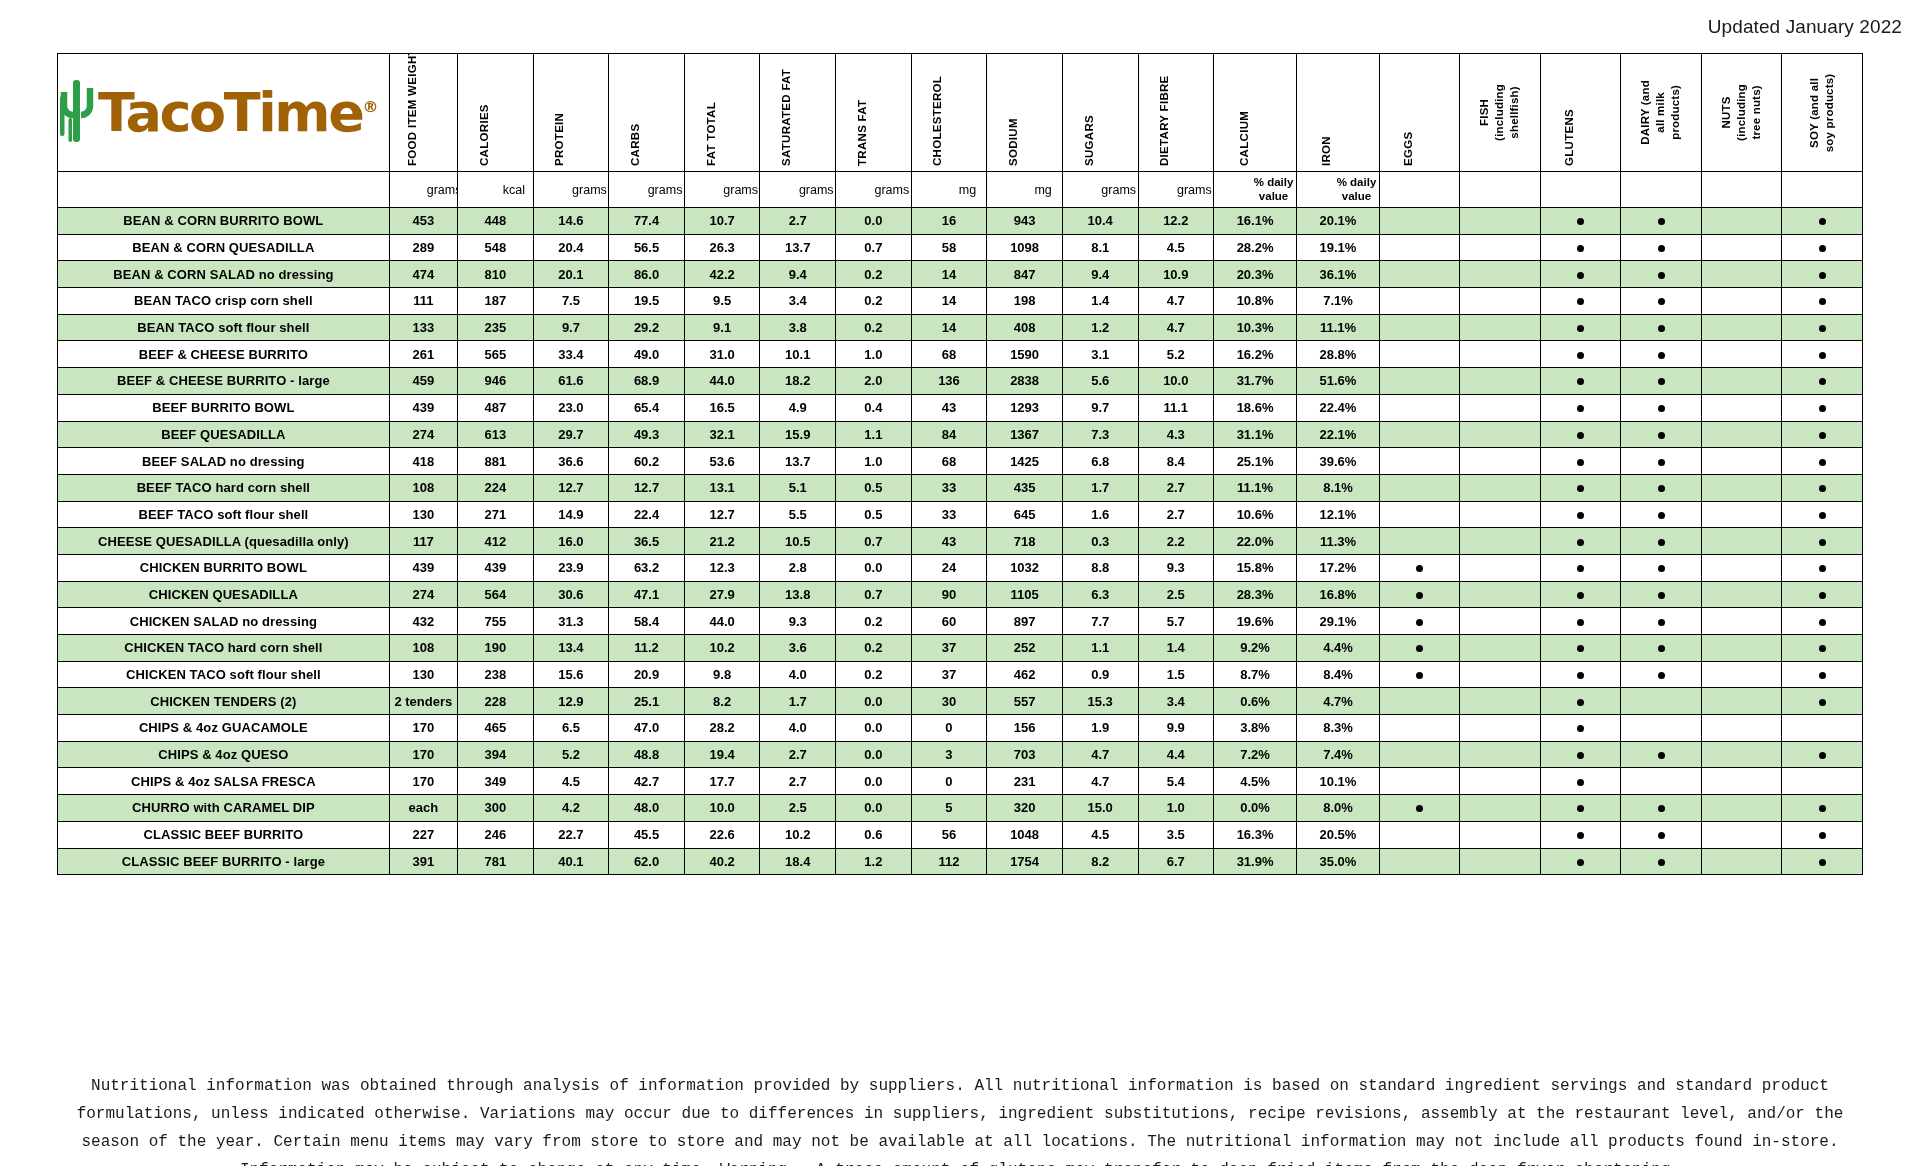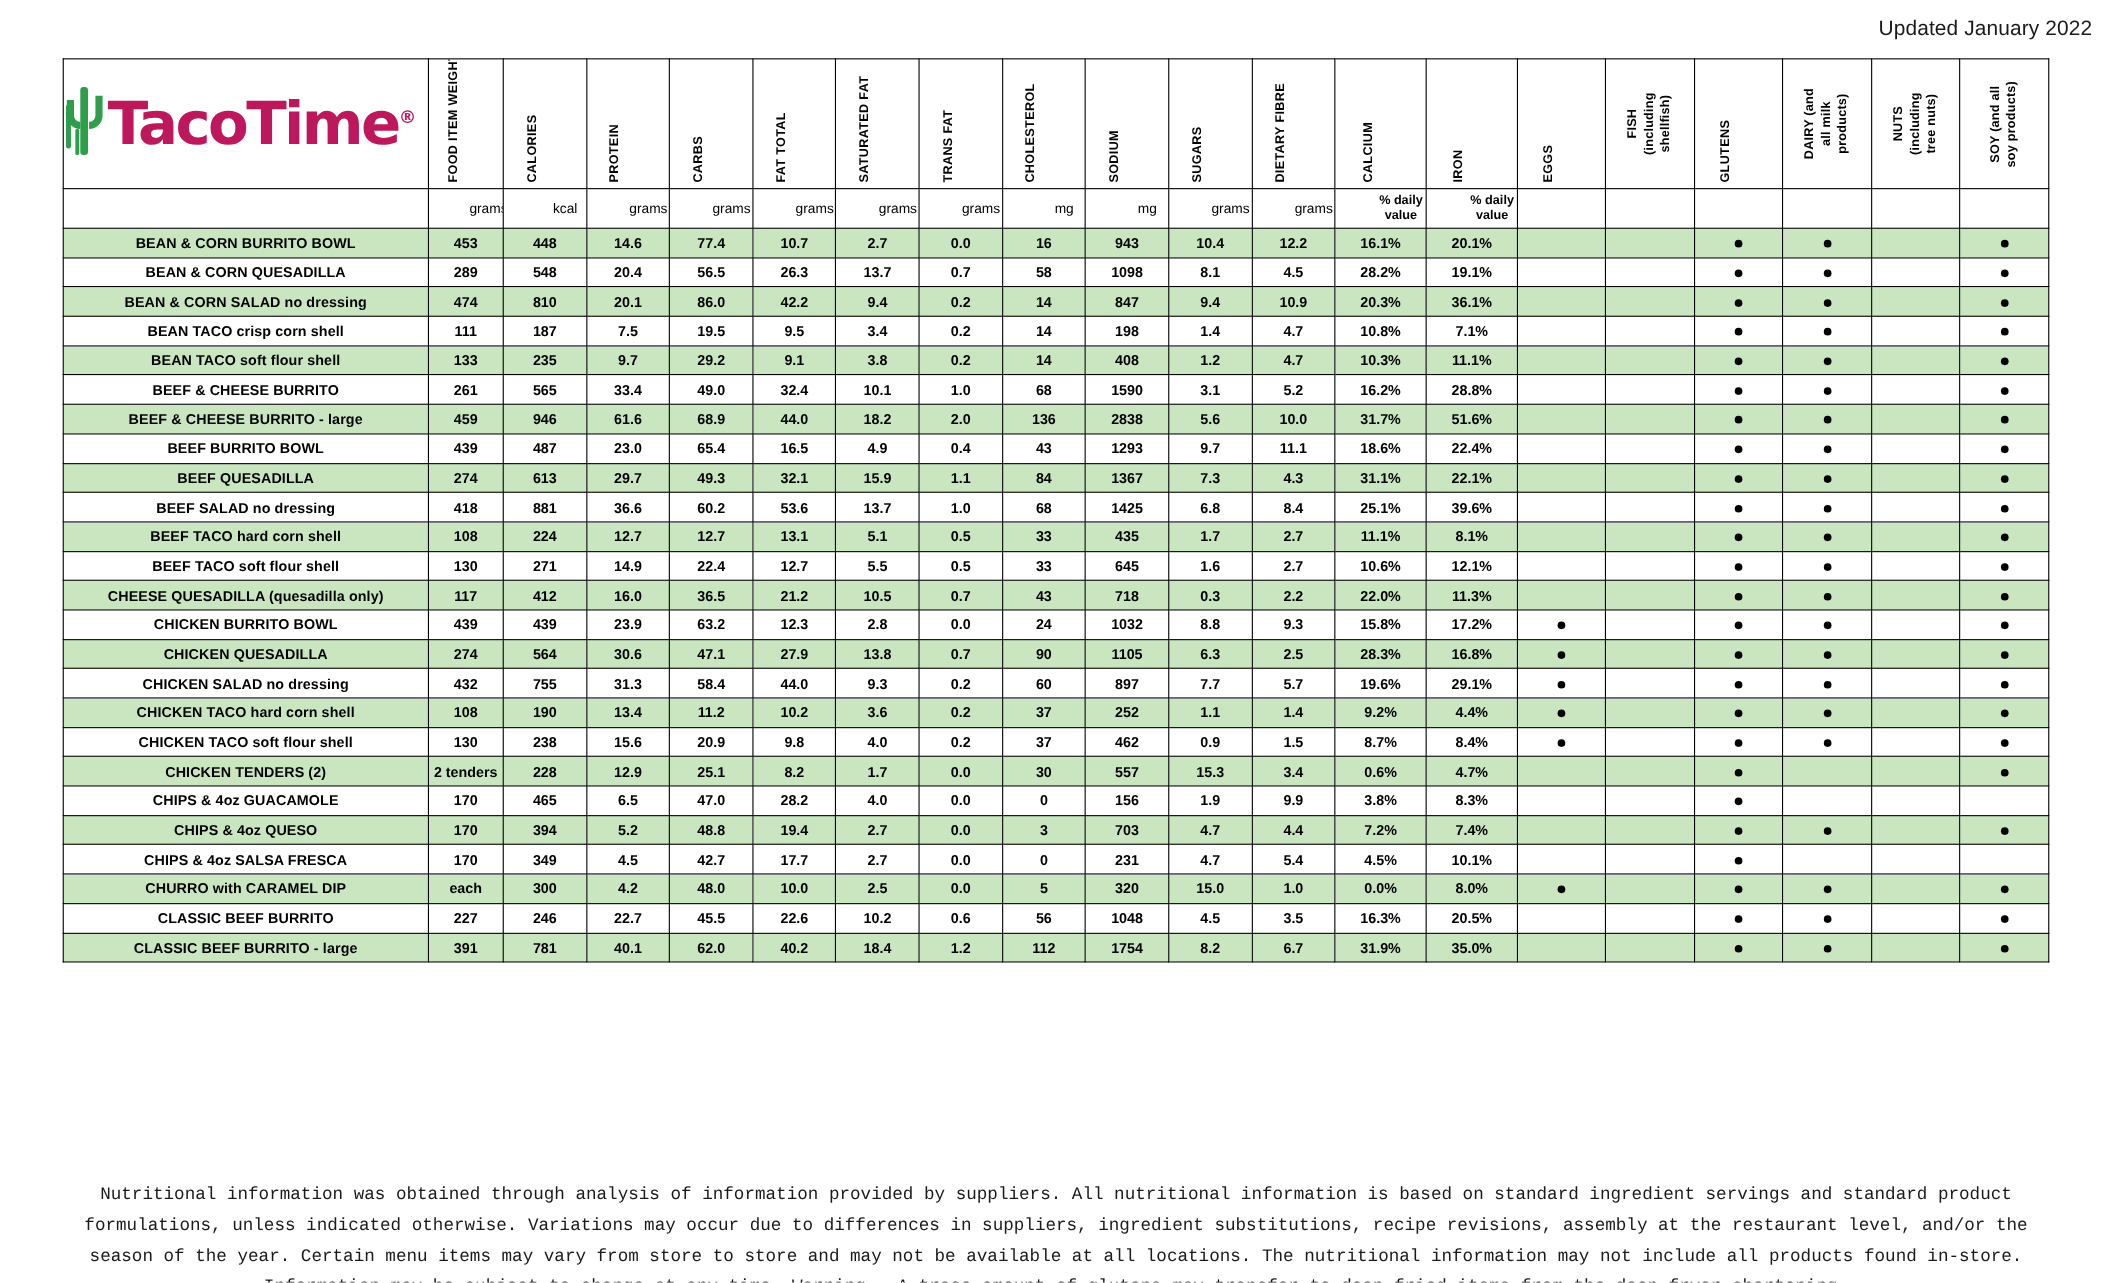--- a/index.html
+++ b/index.html
@@ -52,21 +52,21 @@
     display: flex;
     align-items: center;
     gap: 2px;
     height: 100%;
   }
   .cactus { width: 38px; height: 66px; flex: 0 0 38px; }
   .logo-text {
     font-family: "DejaVu Sans", sans-serif;
     font-size: 54px;
     font-weight: bold;
-    color: #be185d;
+    color: #a16207;
     letter-spacing: -2.4px;
     line-height: 1;
     white-space: nowrap;
   }
   .logo-text sup {
     font-size: 16px;
     vertical-align: super;
     letter-spacing: 0;
   }
   .vhead {
@@ -396,21 +396,21 @@
             <td><span class="dot"></span></td>
             <td></td>
             <td><span class="dot"></span></td>
           </tr>
           <tr class="data-row">
             <td class="item-name">BEEF &amp; CHEESE BURRITO</td>
             <td class="weight-cell">261</td>
             <td>565</td>
             <td>33.4</td>
             <td>49.0</td>
-            <td>32.4</td>
+            <td>31.0</td>
             <td>10.1</td>
             <td>1.0</td>
             <td>68</td>
             <td>1590</td>
             <td>3.1</td>
             <td>5.2</td>
             <td>16.2%</td>
             <td>28.8%</td>
             <td></td>
             <td></td>

